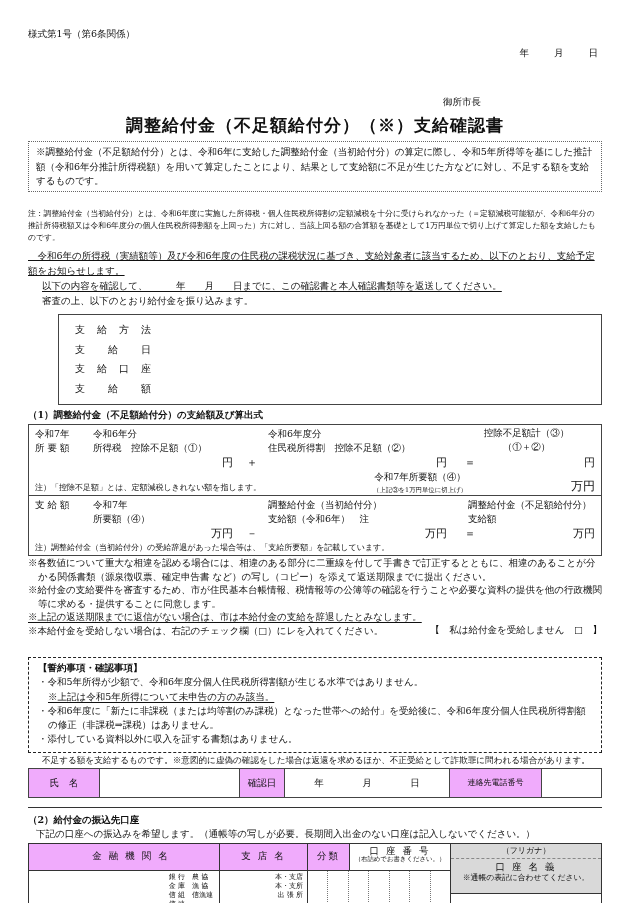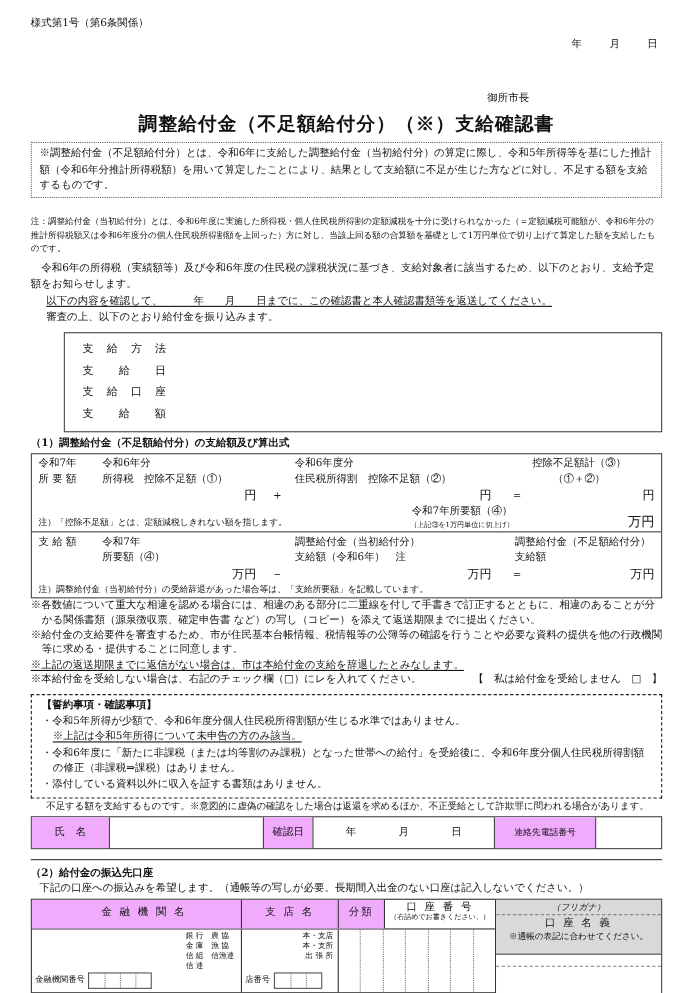--- a/index.html
+++ b/index.html
@@ -7,28 +7,28 @@
   .page {
     width:630px; height:903px; background:#fff; color:#111;
     font-family:"DejaVu Serif","Liberation Serif",serif;
     font-size:9.5px; line-height:1.35; padding:16px 28px 6px; overflow:hidden;
   }
   .small { font-size:8px; }
   .tiny  { font-size:6.4px; }
   .u { text-decoration:underline; text-underline-offset:2px; }
   .gray { background:#f0abfc; }
 
-  .topline { display:flex; justify-content:flex-start; }
+  .topline { display:flex; justify-content:flex-start;margin-top:12px; }
   .dateline { text-align:right; padding-right:2px; margin-top:6px; letter-spacing:2px; }
   .addressee { margin-top:36px; margin-left:415px; }
   .title { text-align:center; font-size:17px; font-weight:600; letter-spacing:1px; margin-top:6px; }
 
   .intro-box { border:1px dotted #666; padding:3px 7px; margin-top:4px; line-height:1.5; }
   .aux-note { font-size:7.8px; line-height:1.55; margin-top:16px; }
-  .p1 { margin-top:5px; line-height:1.5; }
+  .p1 { margin-top:5px; line-height:1.5;text-decoration:underline; }
   .p2 { margin-left:14px; margin-top:2px; }
   .p3 { margin-left:14px; margin-top:2px; }
 
   .payment-box { border:1px solid #444; margin:7px 0 4px 30px; padding:5px 16px 6px; }
   .payment-box div { line-height:1.95; font-size:10px; letter-spacing:1px; }
 
   .sec-heading { font-weight:600; margin-top:4px; }
 
   .calc-table { border:1.3px solid #444; margin-top:2px; }
   .ct-sec { padding:2px 6px 1px; }
@@ -43,21 +43,21 @@
   .a-op2 { width:46px; text-align:center; } .a-v3 { flex:1; text-align:right; }
   .ct-sub { display:flex; align-items:flex-end; }
   .ct-sub-note { flex:1; font-size:8px; padding-bottom:1px; }
   .ct-sub-mid { width:210px; text-align:center; line-height:1.2; }
   .ct-sub-unit { width:70px; text-align:right; font-size:12px; }
   .ct-note { font-size:8px; margin-top:1px; }
 
   .note-item { padding-left:10px; text-indent:-10px; line-height:1.42; }
   .decl-line { display:flex; justify-content:space-between; align-items:center; }
 
-  .pledge { border:1.5px dashed #222; padding:3px 9px 5px; margin-top:6px; }
+  .pledge { border:1.5px dashed #222; padding:3px 9px 5px; margin-top:20px; }
   .pledge div { line-height:1.5; padding-left:10px; text-indent:-10px; }
   .pledge .indent { padding-left:18px; text-indent:-8px; }
 
   .agreement { font-size:8.6px; margin:2px 0 2px 14px; }
 
   .confirm { display:flex; border:1.2px solid #444; height:30px; align-items:stretch; margin-top:1px; }
   .cf { border-left:1px solid #444; display:flex; align-items:center; justify-content:center; }
   .cf:first-child { border-left:none; }
   .cf-name  { width:70px; }  .cf-blank1 { width:140px; }
   .cf-dlab  { width:45px; }  .cf-date  { width:165px; justify-content:space-around; padding:0 10px; }
@@ -90,21 +90,21 @@
   .dcell { flex:1; border-left:1px dotted #777; }
   .dcell:first-child { border-left:none; }
   .y-a { width:190px; letter-spacing:2px; }
   .y-mark { width:96px; text-align:center; }
   .y-mark .t1 { font-size:8px; letter-spacing:2px; }
   .y-mark .t2 { font-size:6px; line-height:1.25; text-align:left; padding:0 2px; }
   .y-gap { width:19px; background:#fff; }
   .y-no { flex:1; font-size:6.5px; padding:4px 3px 0; }
   .bank-right { flex:1; display:flex; flex-direction:column; }
   .fr-head { background:#d9d9d9; border-bottom:1px solid #333; height:50px; text-align:center; }
-  .fr-kana { font-size:8px; border-bottom:1px dashed #888; padding:2px 0 1px;font-style:italic; }
+  .fr-kana { font-size:8px; border-bottom:1px dashed #888; padding:2px 0 1px; }
   .fr-holder { letter-spacing:2px; padding-top:2px; }
   .fr-note { font-size:7.8px; }
   .fr-body { flex:1; position:relative; background:#fff; }
   .fr-div { position:absolute; top:10px; left:0; right:0; border-top:1px dashed #999; }
 </style>
 </head>
 <body>
 
 <div class="page">
 

